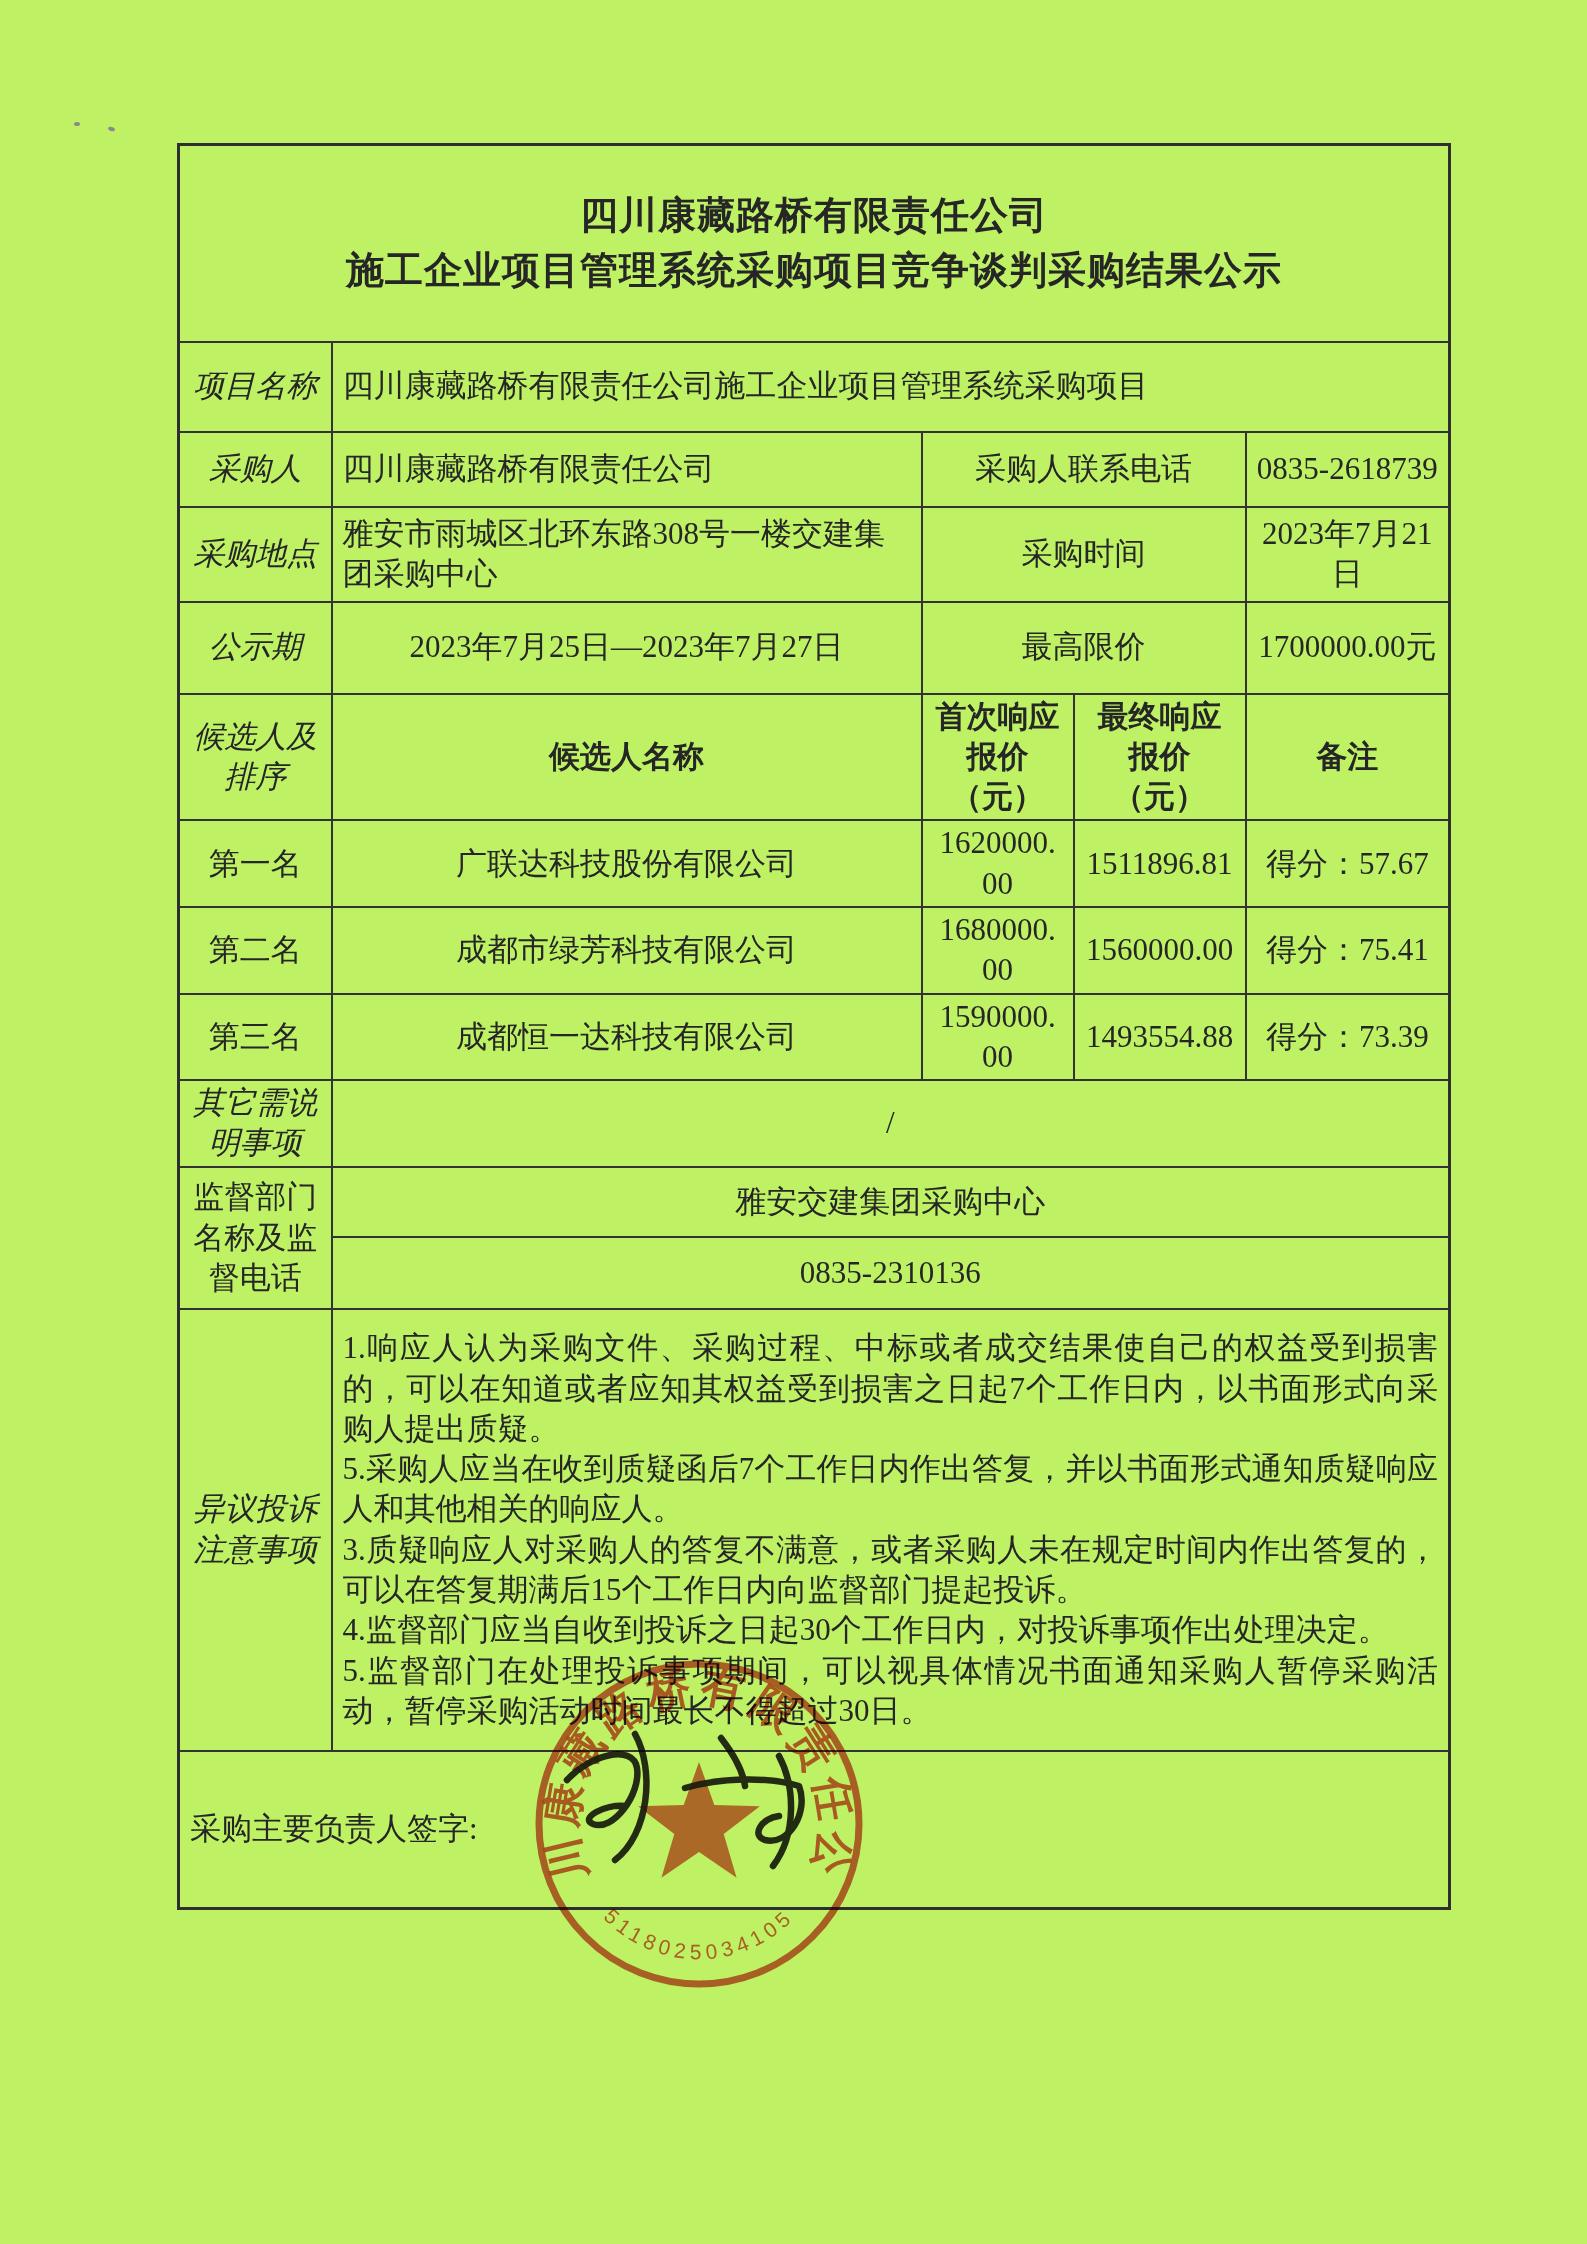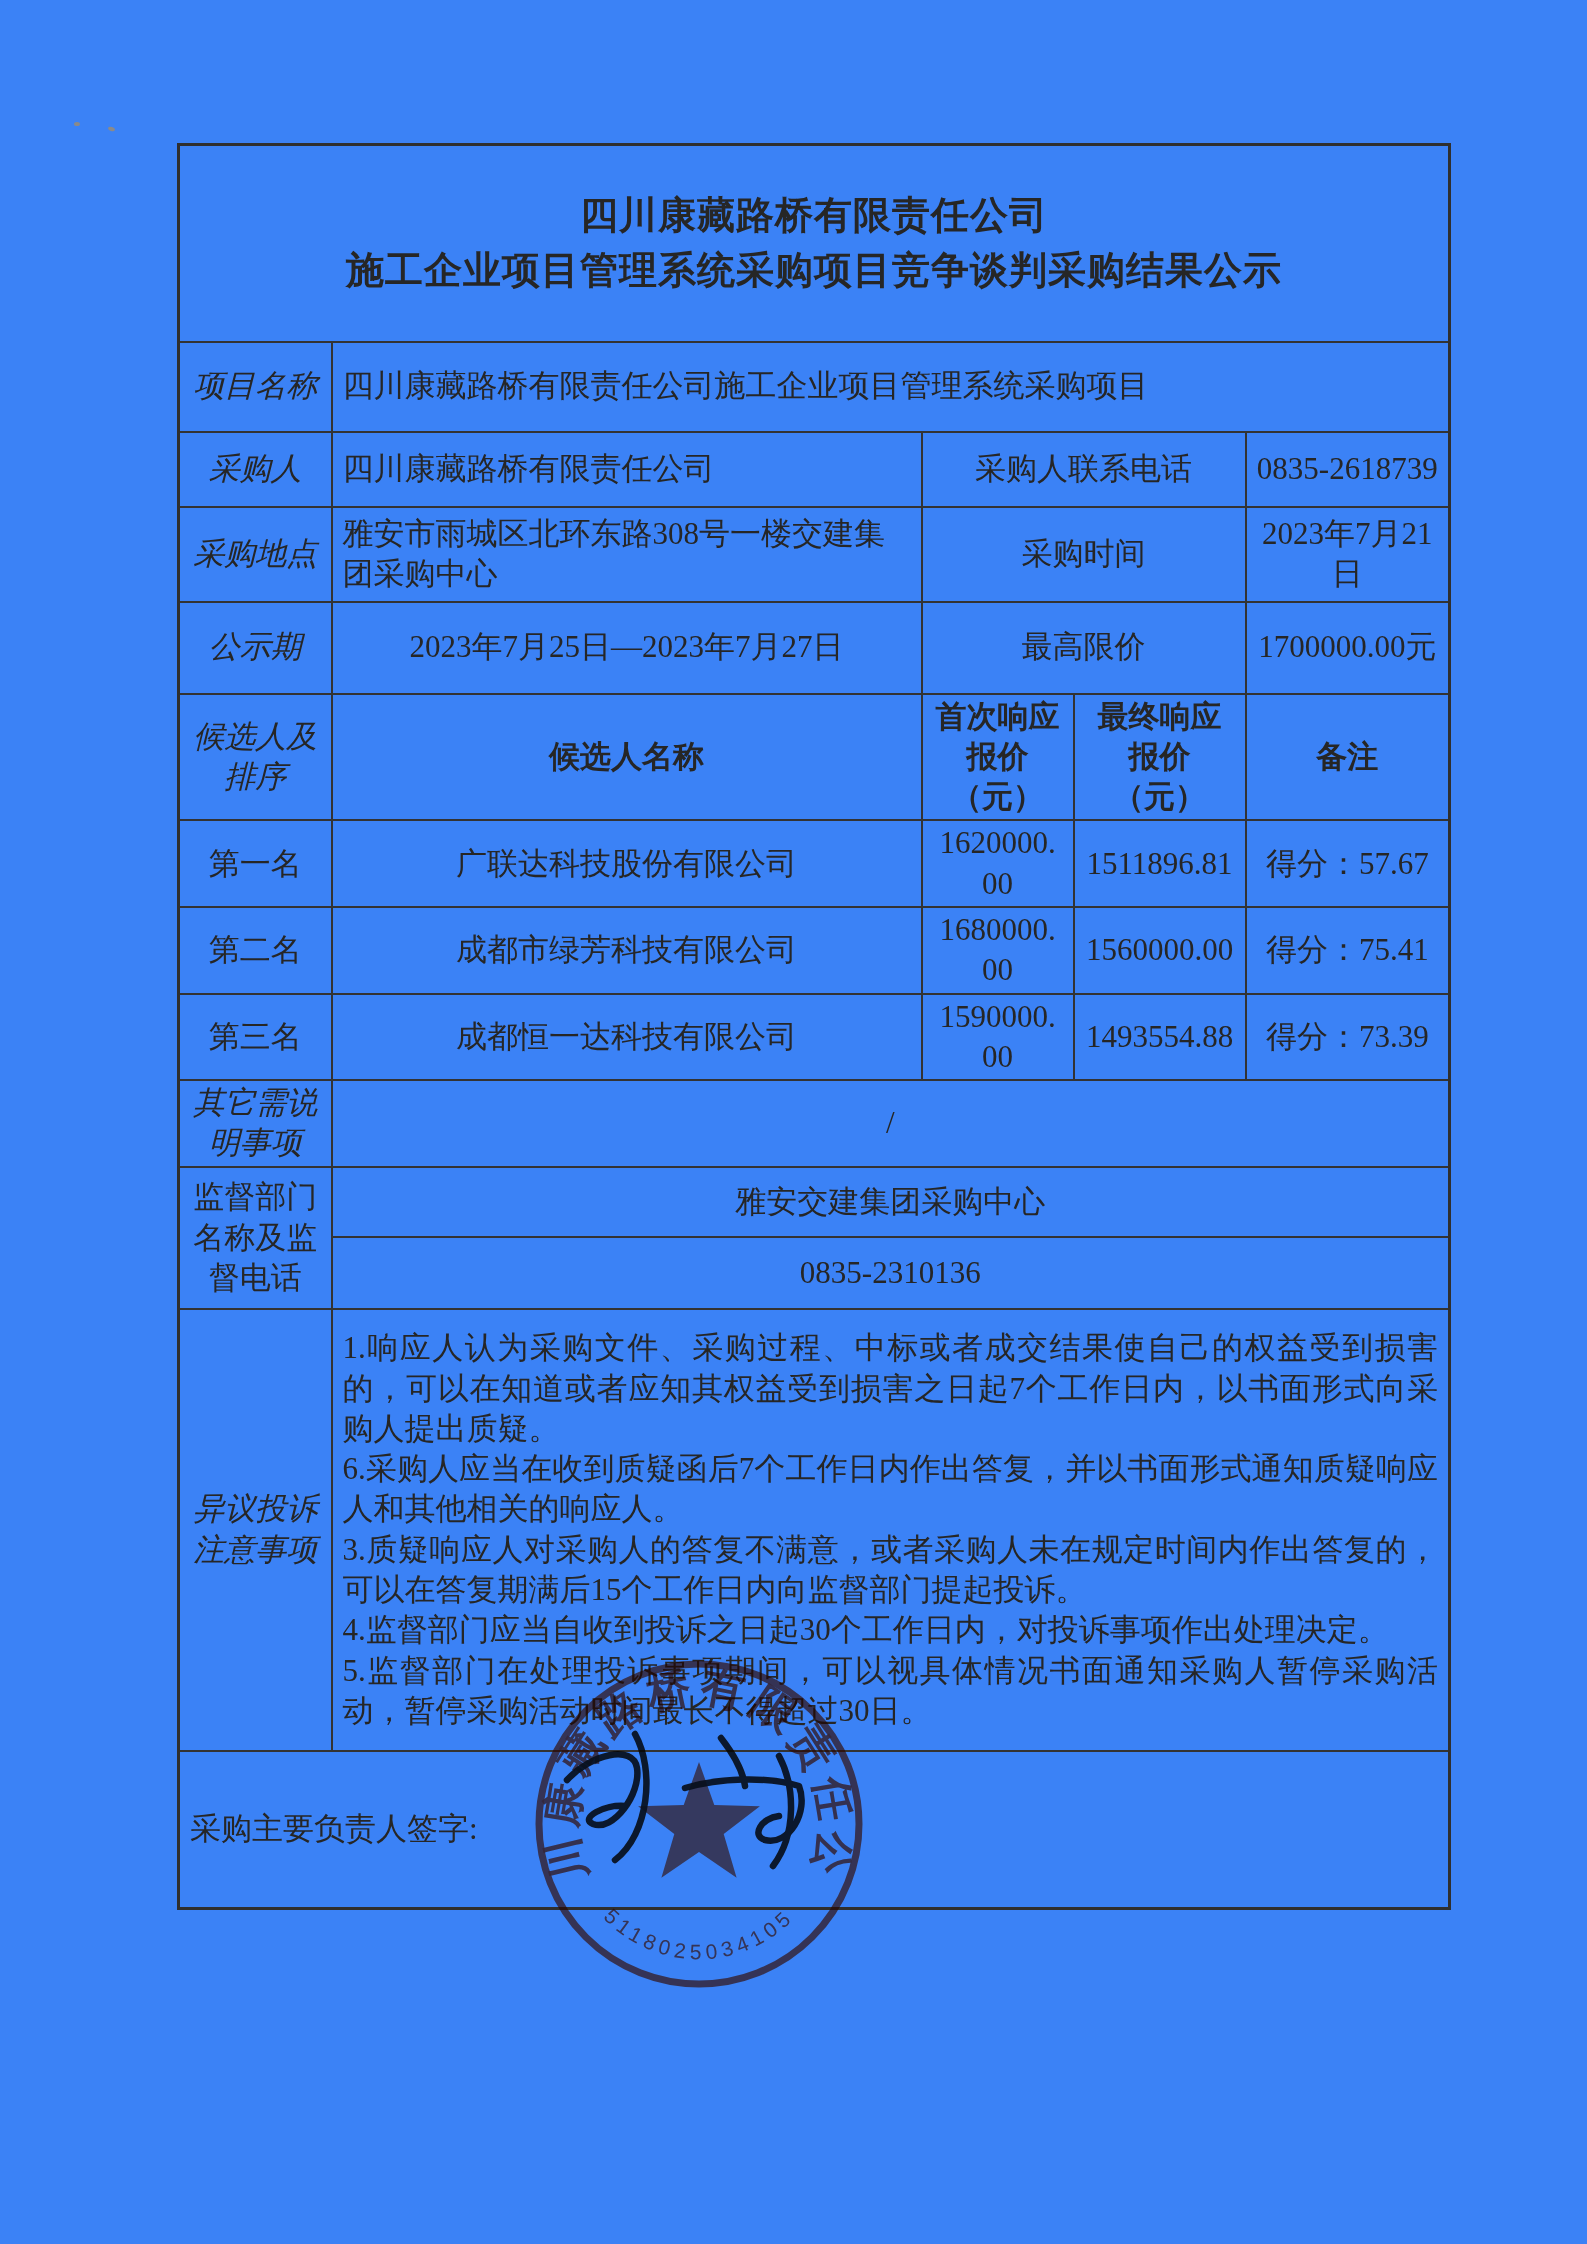--- a/index.html
+++ b/index.html
@@ -4,21 +4,21 @@
 <style>
   html,body{margin:0;padding:0;}
   body{
     width:1587px;height:2244px;
     background:#ffffff;
     font-family:"Liberation Serif","DejaVu Serif",serif;
     color:#262626;
     position:relative;
     -webkit-font-smoothing:antialiased;
   }
-  .page{position:absolute;inset:0;background:#3b82f6;overflow:hidden;}
+  .page{position:absolute;inset:0;background:#bef264;overflow:hidden;}
 
   
   .speck{position:absolute;background:#8a8a8a;border-radius:50%;}
   .speck.s1{left:74px;top:122px;width:6px;height:4px;}
   .speck.s2{left:108px;top:127px;width:7px;height:4px;transform:rotate(20deg);}
 
   table.doc{
     position:absolute;left:177px;top:143px;
     width:1271px;
     border-collapse:collapse;
@@ -164,21 +164,21 @@
       <td class="v-center" colspan="4">雅安交建集团采购中心</td>
     </tr>
     <tr style="height:72px">
       <td class="v-center" colspan="4">0835-2310136</td>
     </tr>
 
     <tr style="height:442px">
       <td class="lbl">异议投诉注意事项</td>
       <td class="longtext" colspan="4">
         <p>1.响应人认为采购文件、采购过程、中标或者成交结果使自己的权益受到损害的，可以在知道或者应知其权益受到损害之日起7个工作日内，以书面形式向采购人提出质疑。</p>
-        <p>6.采购人应当在收到质疑函后7个工作日内作出答复，并以书面形式通知质疑响应人和其他相关的响应人。</p>
+        <p>5.采购人应当在收到质疑函后7个工作日内作出答复，并以书面形式通知质疑响应人和其他相关的响应人。</p>
         <p>3.质疑响应人对采购人的答复不满意，或者采购人未在规定时间内作出答复的，可以在答复期满后15个工作日内向监督部门提起投诉。</p>
         <p>4.监督部门应当自收到投诉之日起30个工作日内，对投诉事项作出处理决定。</p>
         <p>5.监督部门在处理投诉事项期间，可以视具体情况书面通知采购人暂停采购活动，暂停采购活动时间最长不得超过30日。</p>
       </td>
     </tr>
 
     <tr style="height:158px">
       <td class="sigcell" colspan="5">
         <span>采购主要负责人签字:</span>
       </td>

